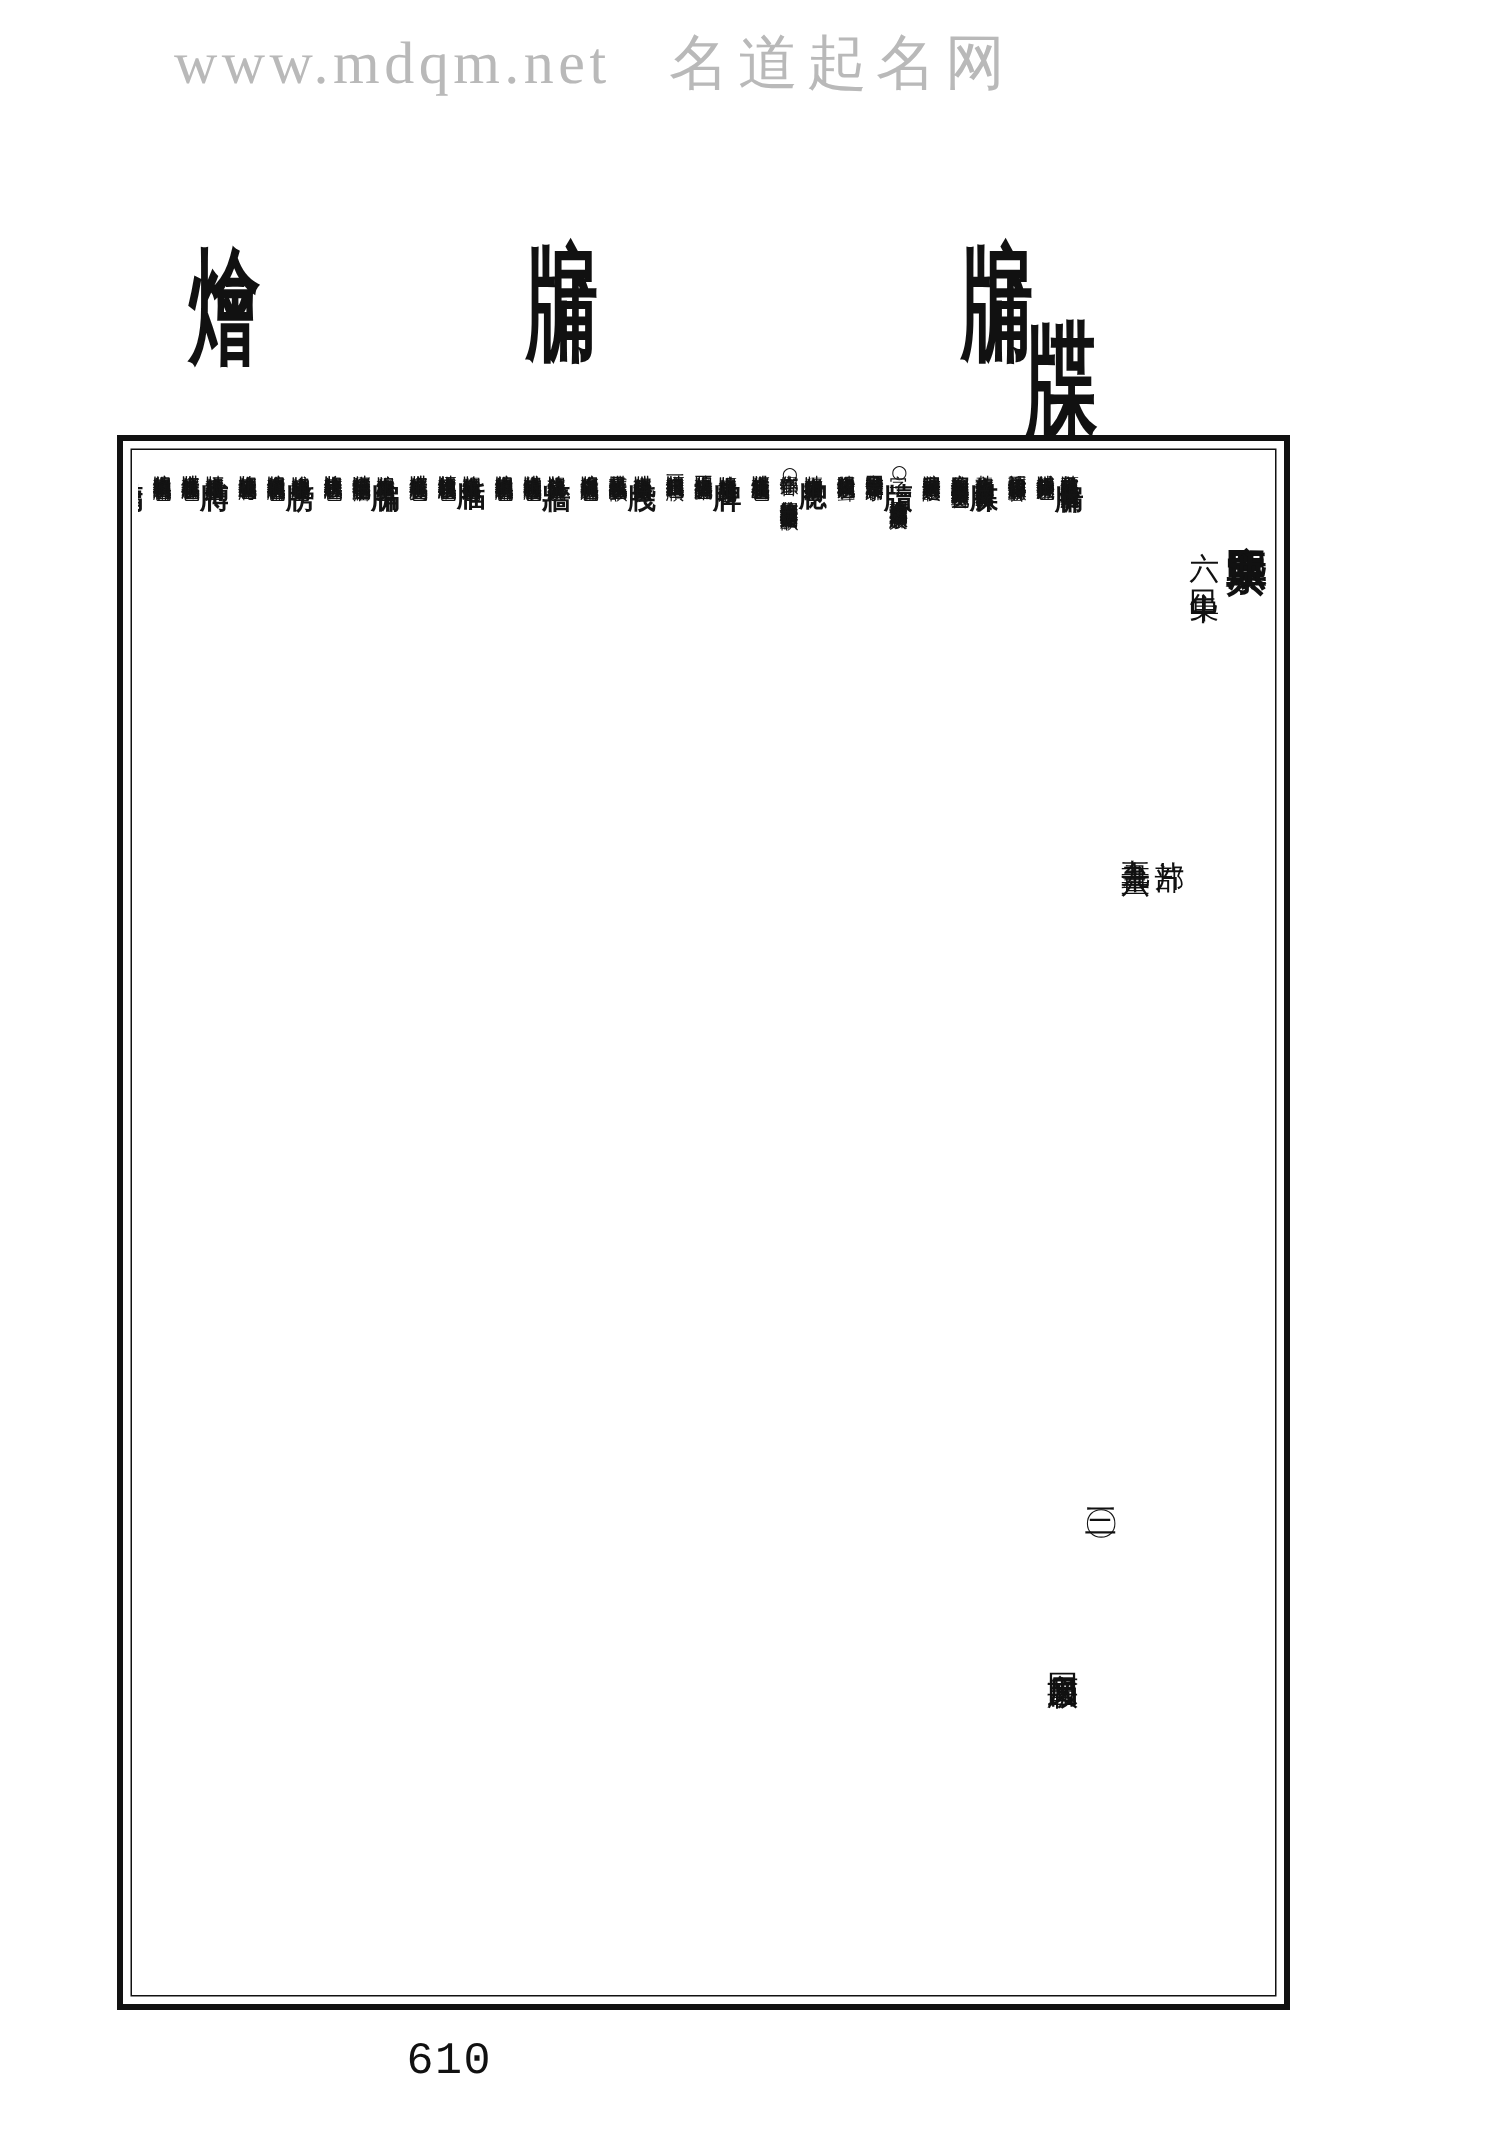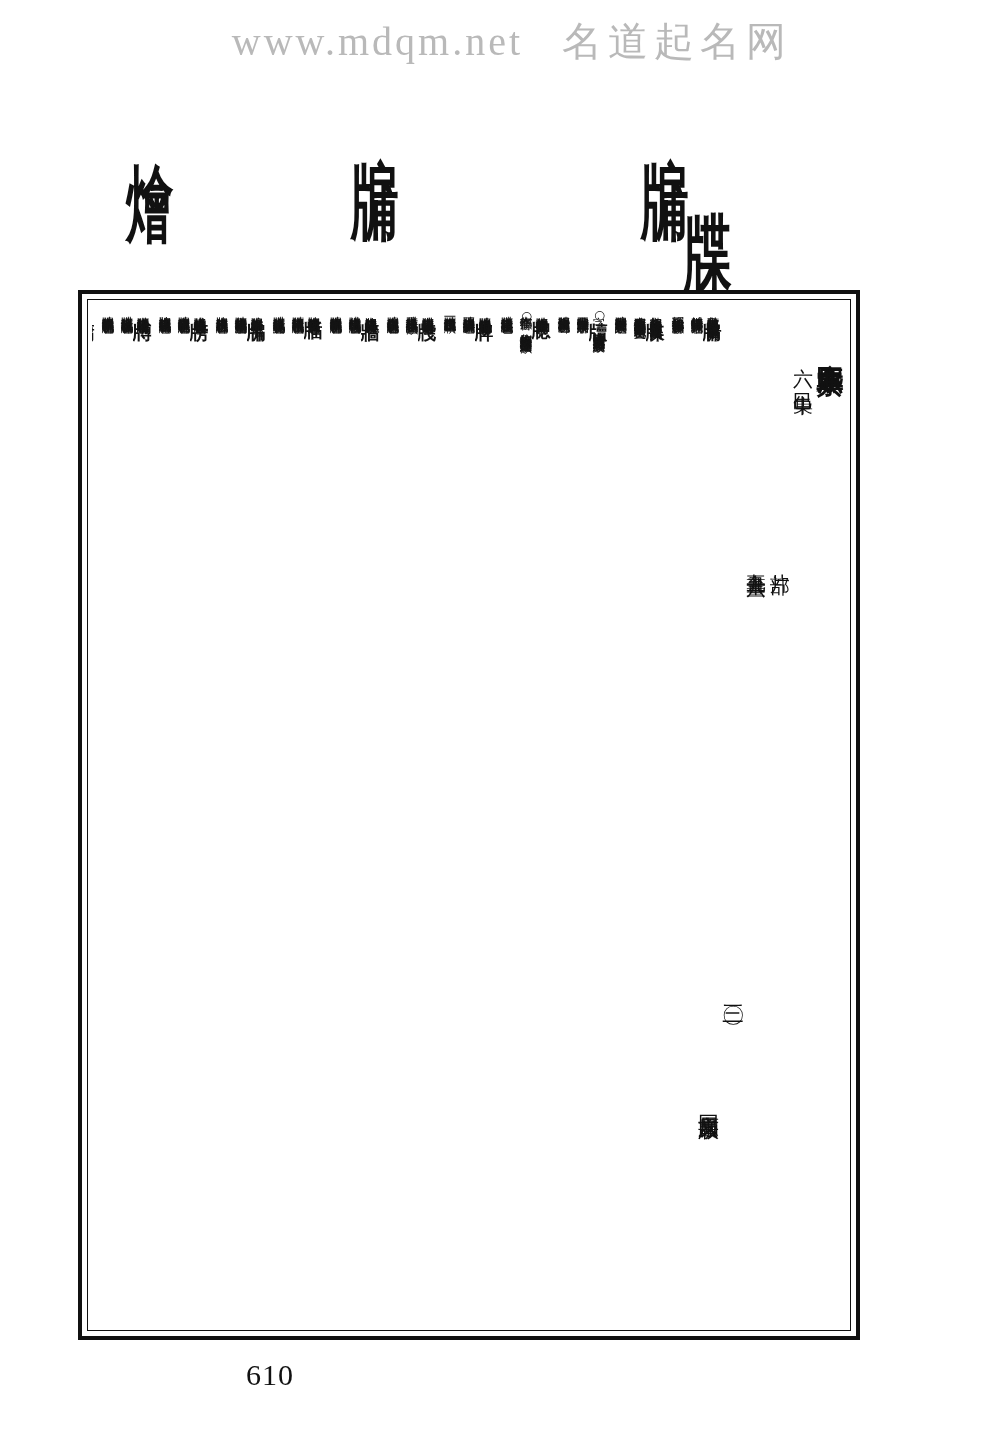--- a/index.html
+++ b/index.html
@@ -14,21 +14,21 @@
     font-family: "DejaVu Sans", sans-serif;
     overflow: hidden;
   }
 
   
   #watermark {
     position: absolute;
     top: 14px;
     left: 0;
     width: 792px;
-    text-align: right;
+    text-align: center;
     color: #b9b9b9;
     font-size: 40px;
     letter-spacing: 3px;
     font-family: "Liberation Serif", serif;
     white-space: nowrap;
     user-select: none;
   }
   #watermark .wm-cn {
     font-family: "DejaVu Sans", sans-serif;
     letter-spacing: 6px;
@@ -132,23 +132,23 @@
 
   
   .headchar {
     font-size: 19px;
     font-weight: bold;
   }
 
   
   #page-number {
     position: absolute;
-    left: 246px;
+    left: 271px;
     top: 1358px;
-    font-family: Liberation Serif, serif;
+    font-family: Liberation Mono, monospace;
     font-size: 30px;
     color: #111;
     letter-spacing: 1px;
   }
 </style>
 </head>
 <body>
 
 <div id="watermark">
   <span>www.mdqm.net</span>

